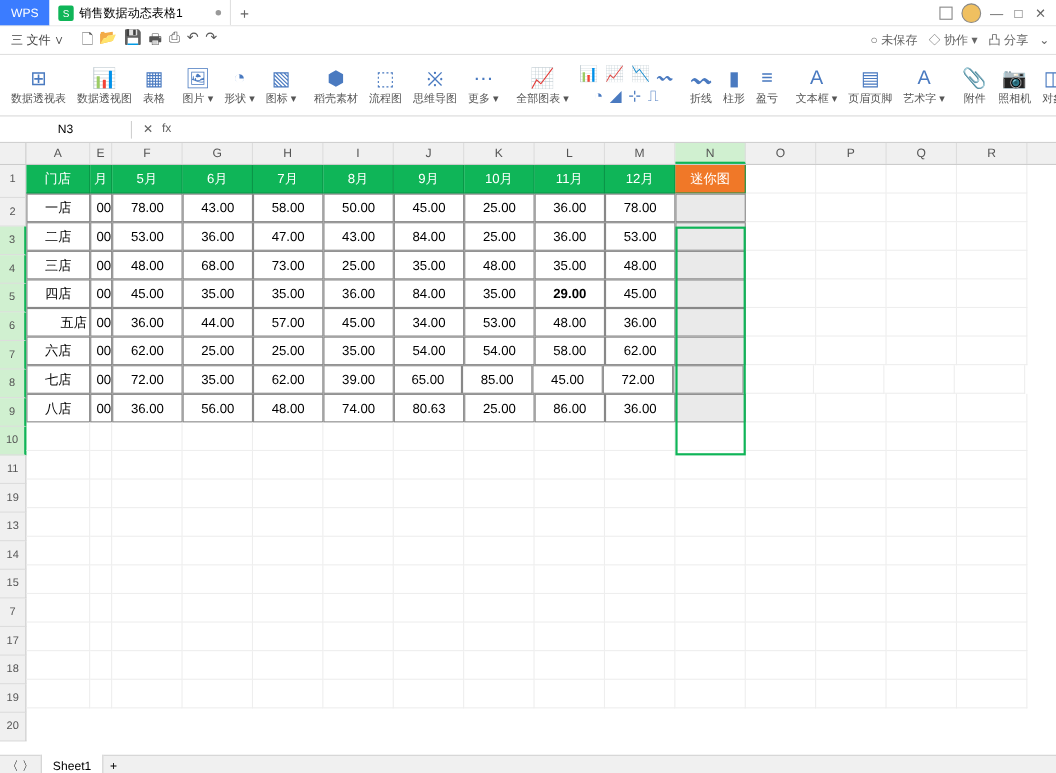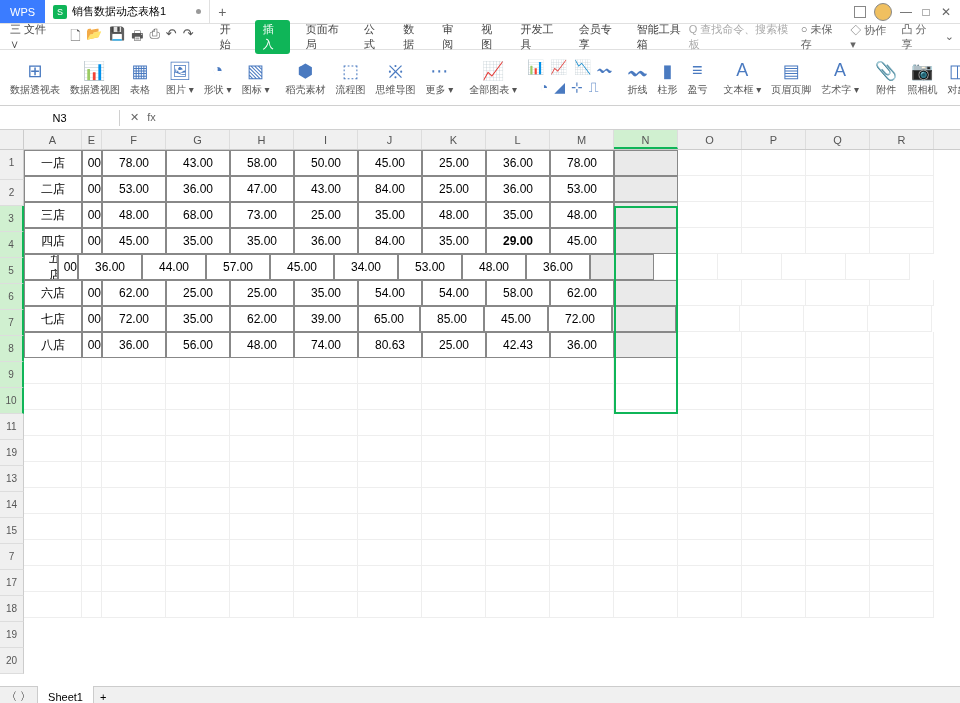--- a/index.html
+++ b/index.html
@@ -90,35 +90,22 @@
     <span class="file-btn">三 文件 ∨</span>
     <div class="qat">
       <span>🗋</span>
       <span>📂</span>
       <span>💾</span>
       <span>🖶</span>
       <span>⎙</span>
       <span>↶</span>
       <span>↷</span>
     </div>
-    <div class="menu-tabs">
-      <span class="menu-tab">开始</span>
-      <span class="menu-tab active">插入</span>
-      <span class="menu-tab">页面布局</span>
-      <span class="menu-tab">公式</span>
-      <span class="menu-tab">数据</span>
-      <span class="menu-tab">审阅</span>
-      <span class="menu-tab">视图</span>
-      <span class="menu-tab">开发工具</span>
-      <span class="menu-tab">会员专享</span>
-      <span class="menu-tab">智能工具箱</span>
-    </div>
   </div>
   <div class="menu-right">
-    <span class="search-box">Q 查找命令、搜索模板</span>
     <span>○ 未保存</span>
     <span>◇ 协作 ▾</span>
     <span>凸 分享</span>
     <span>⌄</span>
   </div>
 </div>
 
 <div class="ribbon">
   <div class="rgrp">
       <span class="ricon">⊞</span>
@@ -275,20 +262,37 @@
         <div class="row-h">15</div>
         <div class="row-h">7</div>
         <div class="row-h">17</div>
         <div class="row-h">18</div>
         <div class="row-h">19</div>
         <div class="row-h">20</div>
       </div>
     <div class="cells" id="cells">
 
         <div class="row">
+          <div class="cell hdr-cell" style="width: 58px;">门店</div>
+          <div class="cell hdr-cell" style="width: 20px;">月</div>
+          <div class="cell hdr-cell" style="width: 64px;">5月</div>
+          <div class="cell hdr-cell" style="width: 64px;">6月</div>
+          <div class="cell hdr-cell" style="width: 64px;">7月</div>
+          <div class="cell hdr-cell" style="width: 64px;">8月</div>
+          <div class="cell hdr-cell" style="width: 64px;">9月</div>
+          <div class="cell hdr-cell" style="width: 64px;">10月</div>
+          <div class="cell hdr-cell" style="width: 64px;">11月</div>
+          <div class="cell hdr-cell" style="width: 64px;">12月</div>
+          <div class="cell hdr-cell hdr-orange" style="width: 64px;">迷你图</div>
+          <div class="cell" style="width: 64px;"></div>
+          <div class="cell" style="width: 64px;"></div>
+          <div class="cell" style="width: 64px;"></div>
+          <div class="cell" style="width: 64px;"></div>
+        </div>
+        <div class="row">
           <div class="cell data-cell" style="width: 58px;">一店</div>
           <div class="cell data-cell" style="width: 20px; justify-content: flex-end;">00</div>
           <div class="cell data-cell" style="width: 64px;">78.00</div>
           <div class="cell data-cell" style="width: 64px;">43.00</div>
           <div class="cell data-cell" style="width: 64px;">58.00</div>
           <div class="cell data-cell" style="width: 64px;">50.00</div>
           <div class="cell data-cell" style="width: 64px;">45.00</div>
           <div class="cell data-cell" style="width: 64px;">25.00</div>
           <div class="cell data-cell" style="width: 64px;">36.00</div>
           <div class="cell data-cell" style="width: 64px;">78.00</div>
@@ -343,21 +347,21 @@
           <div class="cell data-cell" style="width: 64px;">35.00</div>
           <div class="cell data-cell" style="width: 64px; font-weight: bold;">29.00</div>
           <div class="cell data-cell" style="width: 64px;">45.00</div>
           <div class="cell mini-cell" style="width: 64px;"></div>
           <div class="cell" style="width: 64px;"></div>
           <div class="cell" style="width: 64px;"></div>
           <div class="cell" style="width: 64px;"></div>
           <div class="cell" style="width: 64px;"></div>
         </div>
         <div class="row">
-          <div class="cell data-cell" style="width: 34px; padding-left: 28px;">五店</div>
+          <div class="cell data-cell" style="width: 58px; padding-left: 28px;">五店</div>
           <div class="cell data-cell" style="width: 20px; justify-content: flex-end;">00</div>
           <div class="cell data-cell" style="width: 64px;">36.00</div>
           <div class="cell data-cell" style="width: 64px;">44.00</div>
           <div class="cell data-cell" style="width: 64px;">57.00</div>
           <div class="cell data-cell" style="width: 64px;">45.00</div>
           <div class="cell data-cell" style="width: 64px;">34.00</div>
           <div class="cell data-cell" style="width: 64px;">53.00</div>
           <div class="cell data-cell" style="width: 64px;">48.00</div>
           <div class="cell data-cell" style="width: 64px;">36.00</div>
           <div class="cell mini-cell" style="width: 64px;"></div>
@@ -402,21 +406,21 @@
         </div>
         <div class="row">
           <div class="cell data-cell" style="width: 58px;">八店</div>
           <div class="cell data-cell" style="width: 20px; justify-content: flex-end;">00</div>
           <div class="cell data-cell" style="width: 64px;">36.00</div>
           <div class="cell data-cell" style="width: 64px;">56.00</div>
           <div class="cell data-cell" style="width: 64px;">48.00</div>
           <div class="cell data-cell" style="width: 64px;">74.00</div>
           <div class="cell data-cell" style="width: 64px;">80.63</div>
           <div class="cell data-cell" style="width: 64px;">25.00</div>
-          <div class="cell data-cell" style="width: 64px;">42.43</div>
+          <div class="cell data-cell" style="width: 64px;">86.00</div>
           <div class="cell data-cell" style="width: 64px;">36.00</div>
           <div class="cell mini-cell" style="width: 64px;"></div>
           <div class="cell" style="width: 64px;"></div>
           <div class="cell" style="width: 64px;"></div>
           <div class="cell" style="width: 64px;"></div>
           <div class="cell" style="width: 64px;"></div>
         </div>
         <div class="row">
           <div class="cell" style="width: 58px;"></div>
           <div class="cell" style="width: 20px;"></div>

